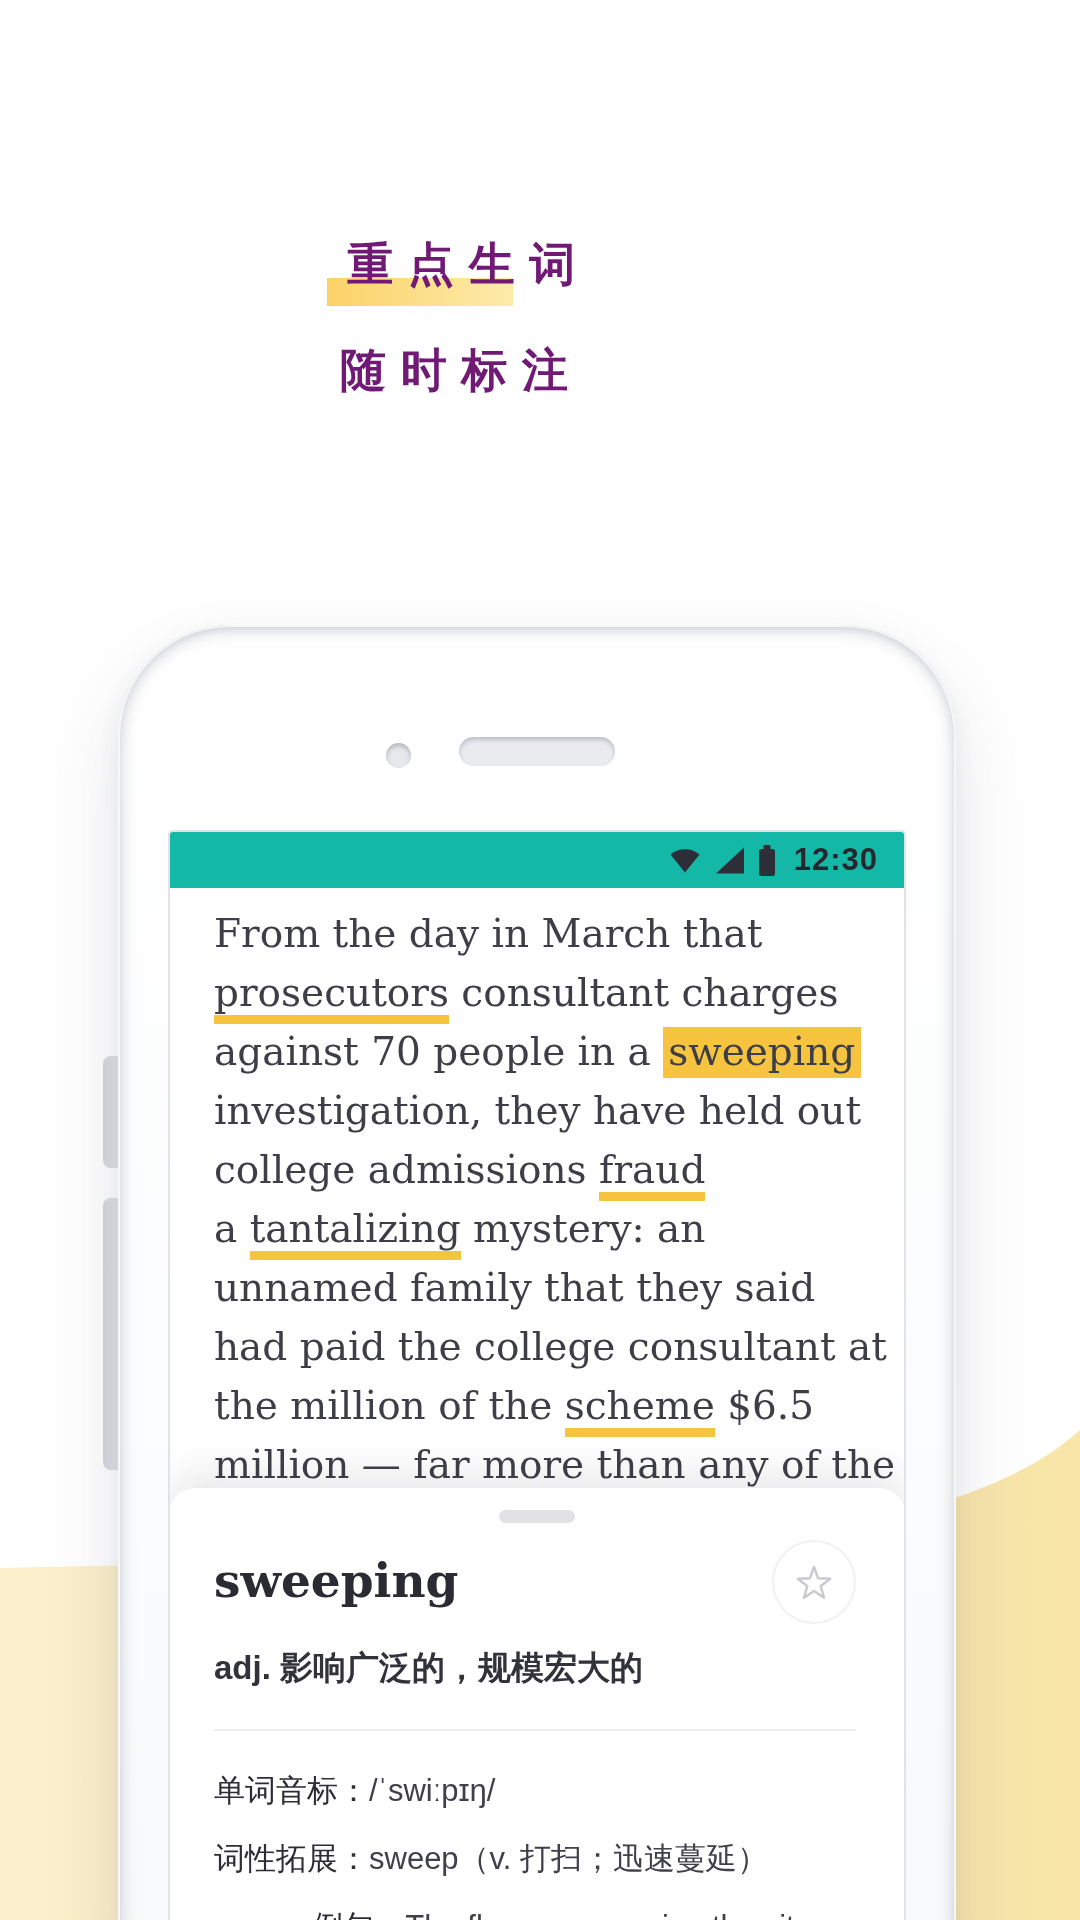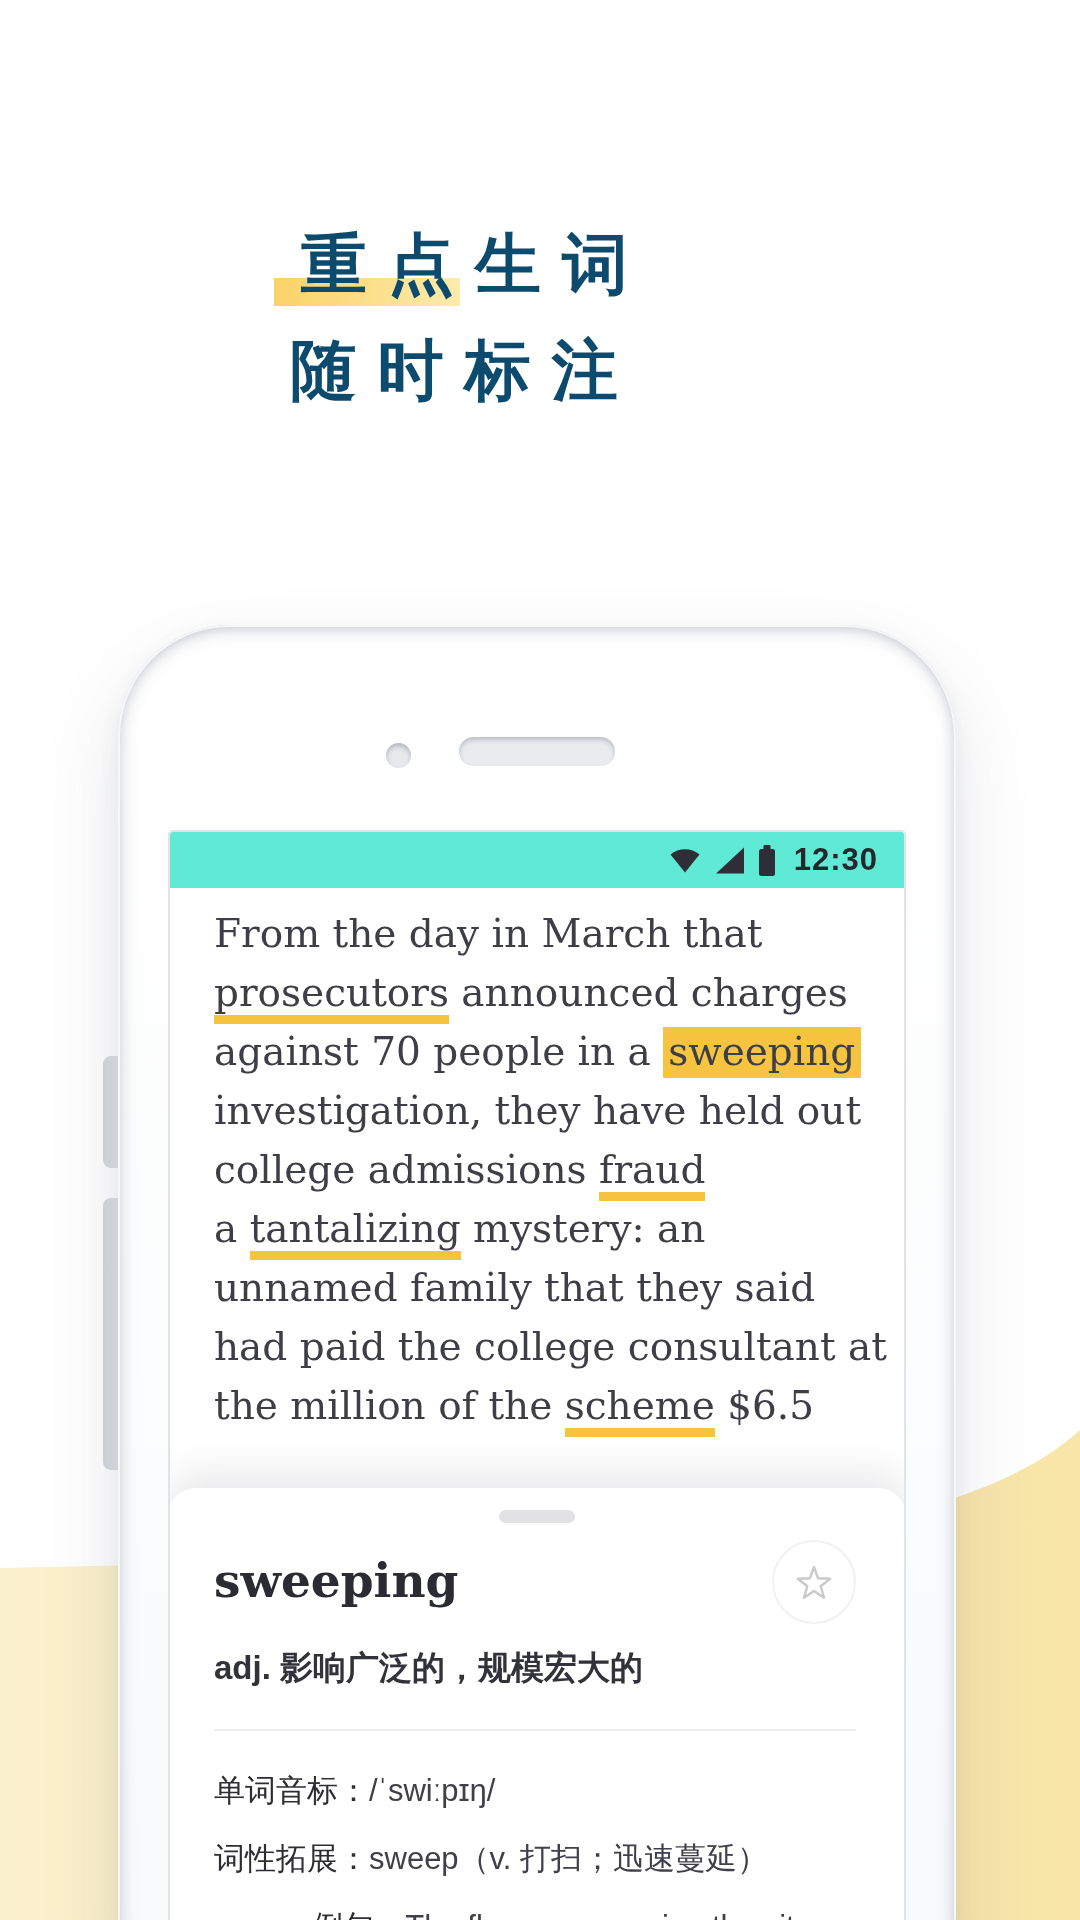--- a/index.html
+++ b/index.html
@@ -4,21 +4,21 @@
 <style>
   html,body{margin:0;padding:0;}
   .page{position:relative;width:1080px;height:1920px;overflow:hidden;background:#ffffff;
         font-family:"Liberation Sans",sans-serif;}
 
   
   .yellow-bg{position:absolute;left:0;top:1420px;width:1080px;height:500px;z-index:0;}
 
   
   .hero{position:absolute;left:0;top:228px;width:908px;text-align:center;z-index:1;
-        font-weight:700;font-size:66px;color:#0c4a6e;letter-spacing:0.32em;text-indent:0.32em;}
+        font-weight:700;font-size:46px;color:#701a75;letter-spacing:0.32em;text-indent:0.32em;}
   .hero-line{position:relative;line-height:72px;height:72px;}
   .hero-line + .hero-line{margin-top:34px;}
   .hl-wrap{position:relative;display:inline-block;}
   .hl-bar{position:absolute;left:-6px;bottom:-6px;width:186px;height:28px;z-index:0;
           background:linear-gradient(90deg,#FBD268,#FDEBAB);}
   .hl-text{position:relative;z-index:1;}
 
   
   .side-btn{position:absolute;left:103px;width:26px;border-radius:8px;z-index:1;
             background:linear-gradient(90deg,#d4d7dc,#eceef1);}
@@ -37,21 +37,21 @@
           background:#e6e8ec;box-shadow:inset 0 3px 4px rgba(90,95,110,.35),0 1px 0 rgba(255,255,255,.9);}
   .speaker{position:absolute;left:50%;transform:translateX(-50%);top:112px;width:156px;height:29px;
            border-radius:15px;background:#e9ebee;
            box-shadow:inset 0 3px 4px rgba(90,95,110,.3),0 1px 0 rgba(255,255,255,.9);}
 
   
   .screen{position:absolute;left:50px;top:205px;width:734px;height:1195px;background:#ffffff;
           border:2px solid #e1e3e8;border-radius:5px;overflow:hidden;}
 
   
-  .statusbar{height:56px;background:#5eead4;display:flex;align-items:center;
+  .statusbar{height:56px;background:#14b8a6;display:flex;align-items:center;
              justify-content:flex-end;padding-right:26px;gap:13px;}
   .statusbar svg{display:block;}
   .sb-time{font-size:31px;font-weight:700;color:#26262e;letter-spacing:1px;margin-left:4px;}
 
   
   .article{padding:16px 28px 0 44px;font-family:"DejaVu Serif","Liberation Serif",serif;
            font-size:39px;color:#3e3e47;}
   .line{line-height:59px;height:59px;white-space:nowrap;}
   .seg-u{border-bottom:9px solid #F7C440;}
   .seg-h{background:#F7C440;padding:2px 6px 4px 5px;}
@@ -117,28 +117,29 @@
         </svg>
         <svg width="20" height="31" viewBox="0 0 20 31">
           <rect x="6.5" y="0" width="7" height="5" rx="1" fill="#2e2e38"></rect>
           <rect x="2" y="4" width="16" height="27" rx="2.5" fill="#2e2e38"></rect>
         </svg>
         <span class="sb-time">12:30</span>
       </div>
 
       <div class="article" id="article">
           <div class="line"><span class="seg-p">From the day in March that</span></div>
-          <div class="line"><span class="seg-u">prosecutors</span><span class="seg-p"> announced charges</span></div>
+          <div class="line"><span class="seg-u">prosecutors</span><span class="seg-p"> consultant charges</span></div>
           <div class="line"><span class="seg-p">against 70 people in a </span><span class="seg-h">sweeping</span></div>
           <div class="line"><span class="seg-p">investigation, they have held out</span></div>
           <div class="line"><span class="seg-p">college admissions </span><span class="seg-u">fraud</span></div>
           <div class="line"><span class="seg-p">a </span><span class="seg-u">tantalizing</span><span class="seg-p"> mystery: an</span></div>
           <div class="line"><span class="seg-p">unnamed family that they said</span></div>
           <div class="line"><span class="seg-p">had paid the college consultant at</span></div>
           <div class="line"><span class="seg-p">the million of the </span><span class="seg-u">scheme</span><span class="seg-p"> $6.5</span></div>
+          <div class="line"><span class="seg-p">million — far more than any of the</span></div>
         </div>
 
       <div class="sheet">
         <div class="handle"></div>
         <div class="sheet-head">
           <div class="word">sweeping</div>
           <div class="fav">
             <svg width="38" height="38" viewBox="0 0 38 38">
               <polygon points="19,4 23.1,15.3 35.2,15.7 25.7,23.2 29,34.8 19,28 9,34.8 12.3,23.2 2.8,15.7 14.9,15.3" fill="none" stroke="#c9c9ce" stroke-width="2.4" stroke-linejoin="round"></polygon>
             </svg>

